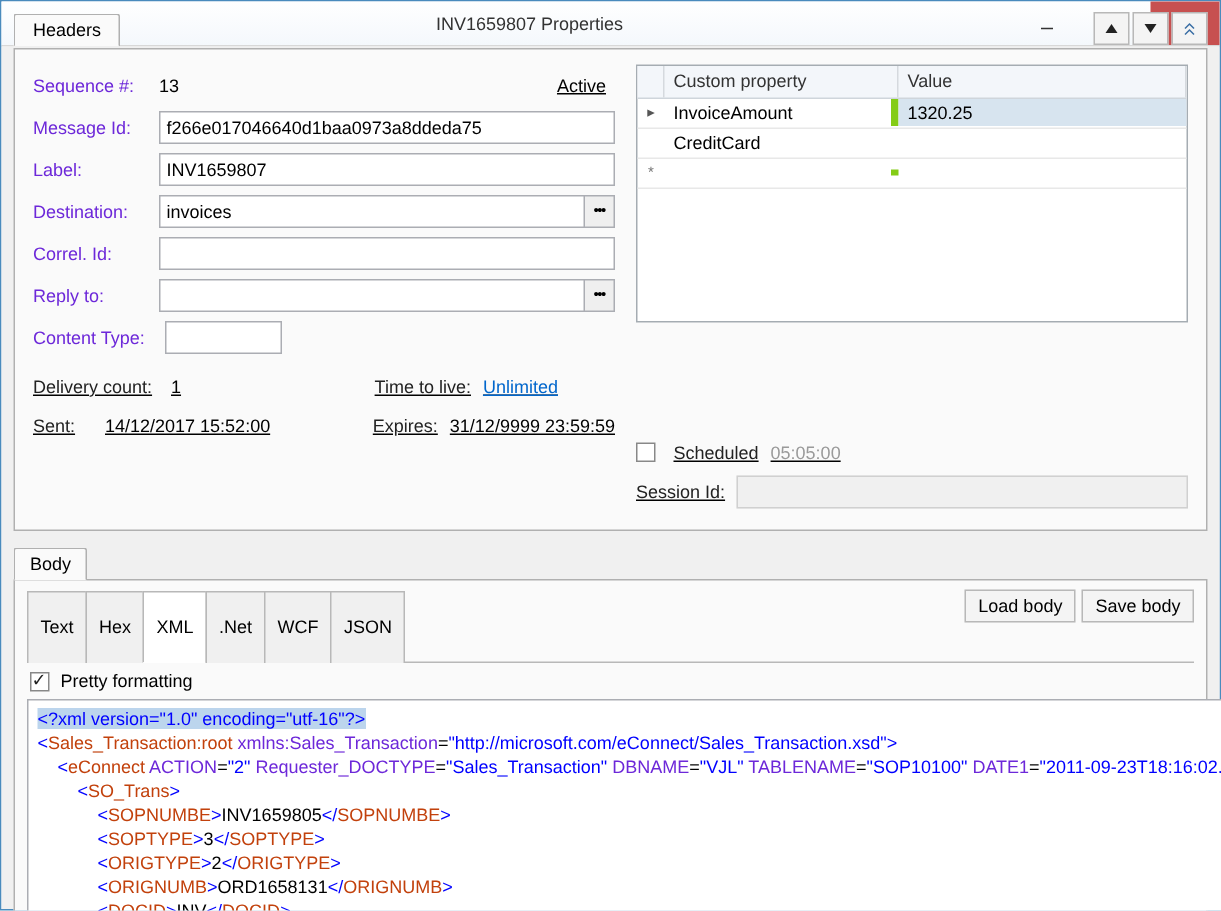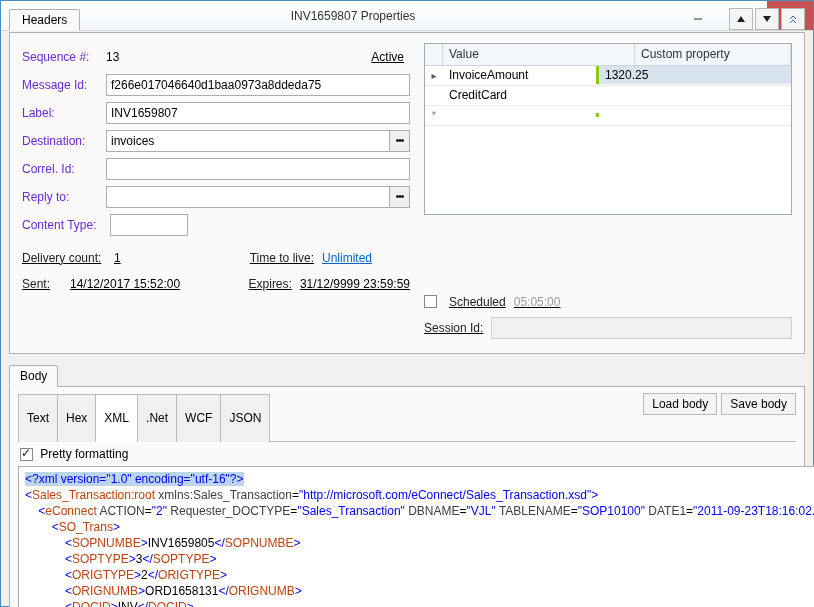--- a/index.html
+++ b/index.html
@@ -31,42 +31,42 @@
 .seqrow { display: flex; }
 .active-lbl { margin-left: auto; padding-right: 6px; text-decoration: underline; }
 .grid { border: 1px solid #a5acb2; background: #fff; height: 172px; display: flex; flex-direction: column; }
 .ghead { display: flex; background: #f3f6fa; border-bottom: 1px solid #cfd5db; height: 22px; }
 .ghead .gh { padding: 3px 6px; color: #333; border-right: 1px solid #d5d9de; }
 .gh0 { width: 18px; border-right:1px solid #d5d9de; }
 .gh1 { flex: 0 0 156px; }
 .gh2 { flex: 1; }
 .grow { display: flex; height: 20px; border-bottom: 1px solid #e8e8e8; align-items:center; }
 .grow .gc0 { width: 18px; text-align: center; color: #555; font-size:10px; }
-.grow .gc1 { flex: 0 0 156px; padding: 2px 6px; border-right:3px solid #84cc16; }
+.grow .gc1 { flex: 0 0 156px; padding: 2px 6px; border-right:5px solid #84cc16; }
 .grow .gc2 { flex: 1; padding: 2px 6px; }
 .grow.sel .gc2 { background: #d7e4ef; }
 .metarow { display: flex; align-items: center; height: 26px; gap: 8px; text-decoration: underline; }
 .metarow .mlbl { color: #222; }
 .link { color: #0066cc; text-decoration: underline; cursor: pointer; }
 .chk { width: 13px; height: 13px; border: 1px solid #888; background: #fff; display: inline-block; vertical-align: middle; margin-right: 4px; position:relative; }
 .chk.checked::after { content:"✓"; position:absolute; top:-3px; left:0; font-size:12px; color:#222; }
 .disabled { color: #9a9a9a; }
 input.dis { background: #f0f0f0; border:1px solid #d0d0d0; }
 .body-section { margin-top: 10px; flex:1; display:flex; flex-direction:column; }
 .body-tab { background: #fafafa; border: 1px solid #b0b0b0; border-bottom: 1px solid #fafafa; padding: 3px 10px; border-radius: 2px 2px 0 0; position:relative; top:1px; width:fit-content; }
 .body-panel { background: #fafafa; border: 1px solid #b0b0b0; flex:1; padding: 6px 8px 8px 8px; display:flex; flex-direction:column; }
 .subtabs { display: flex; border-bottom: 1px solid #b8b8b8; }
 .subtab { padding: 16px 8px; border: 1px solid #b8b8b8; border-bottom: none; background: #f0f0f0; margin-right: -1px; position:relative; top:1px; }
 .subtab.active { background: #fff; border-bottom:1px solid #fff; }
 .subtabs .rbtn { margin-left: auto; height: 22px; padding: 2px 8px; background: #f4f4f4; border: 1px solid #b8b8b8; }
 .pretty { padding: 5px 2px; }
 .xmlview { flex:1; border: 1px solid #abadb3; background: #fff; padding: 4px 6px; font-family: "Segoe UI", sans-serif; font-size: 12px; overflow: hidden; position:relative; white-space: nowrap; }
 .xmlview .bluedecl { color: #0000ff; background: #bcd5ed; }
 .xmlview .tagb { color: #c2410c; }
-.xmlview .attr { color: #404040; }
+.xmlview .attr { color: #6d28d9; }
 .xmlview .aval { color: #0000ff; }
 .xmlview .txtc { color: #000; }
 .xmlview .line { line-height: 16px; }
 .vscroll { width:17px; background:#f0f0f0; }
 svg.ic { width:10px; height:10px; }
 </style>
 </head>
 <body>
 
 <div class="window">
@@ -171,22 +171,22 @@
           <span style="flex:1"></span>
           <span class="mlbl">Expires:</span>
           <span>31/12/9999 23:59:59</span>
         </div>
       </div>
 
       <div class="rightcol">
         <div class="grid">
           <div class="ghead">
             <div class="gh0"></div>
+            <div class="gh gh1">Custom property</div>
             <div class="gh gh2">Value</div>
-            <div class="gh gh1">Custom property</div>
           </div>
           <div id="grid-rows">
               <div class="grow sel">
                 <div class="gc0">▸</div>
                 <div class="gc1">InvoiceAmount</div>
                 <div class="gc2">1320.25</div>
               </div>
               <div class="grow">
                 <div class="gc0"></div>
                 <div class="gc2">CreditCard</div>

